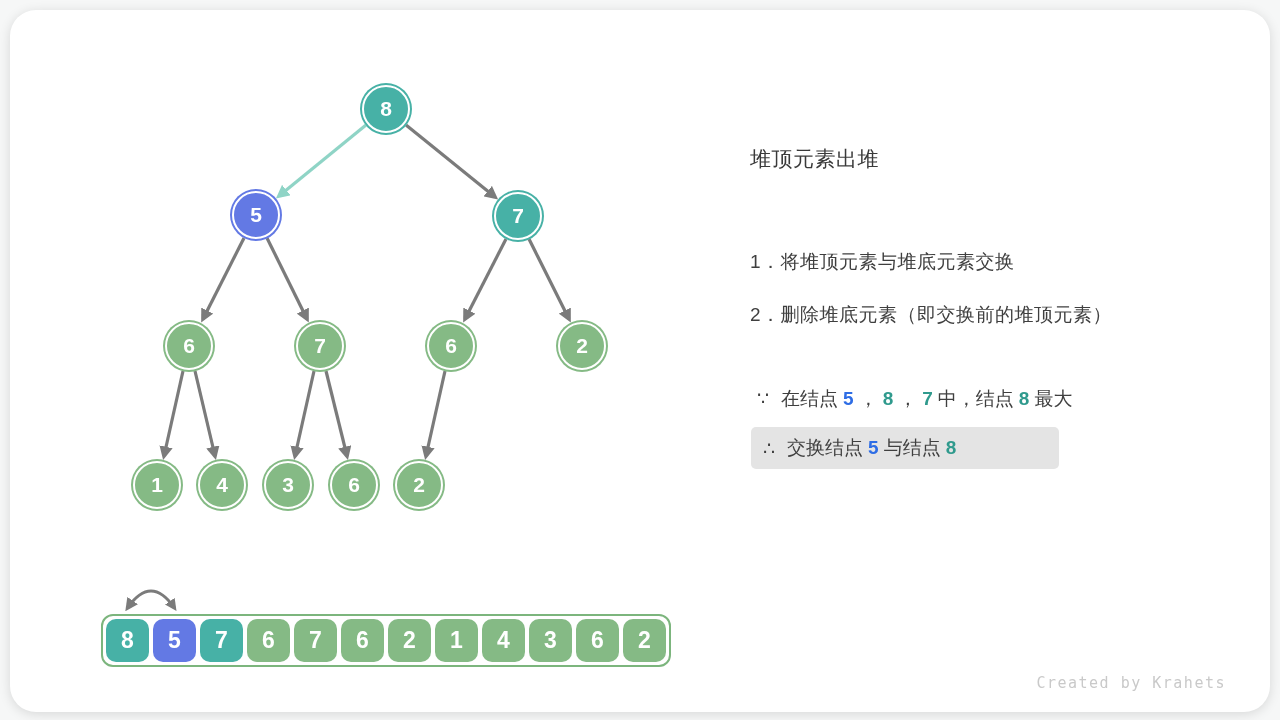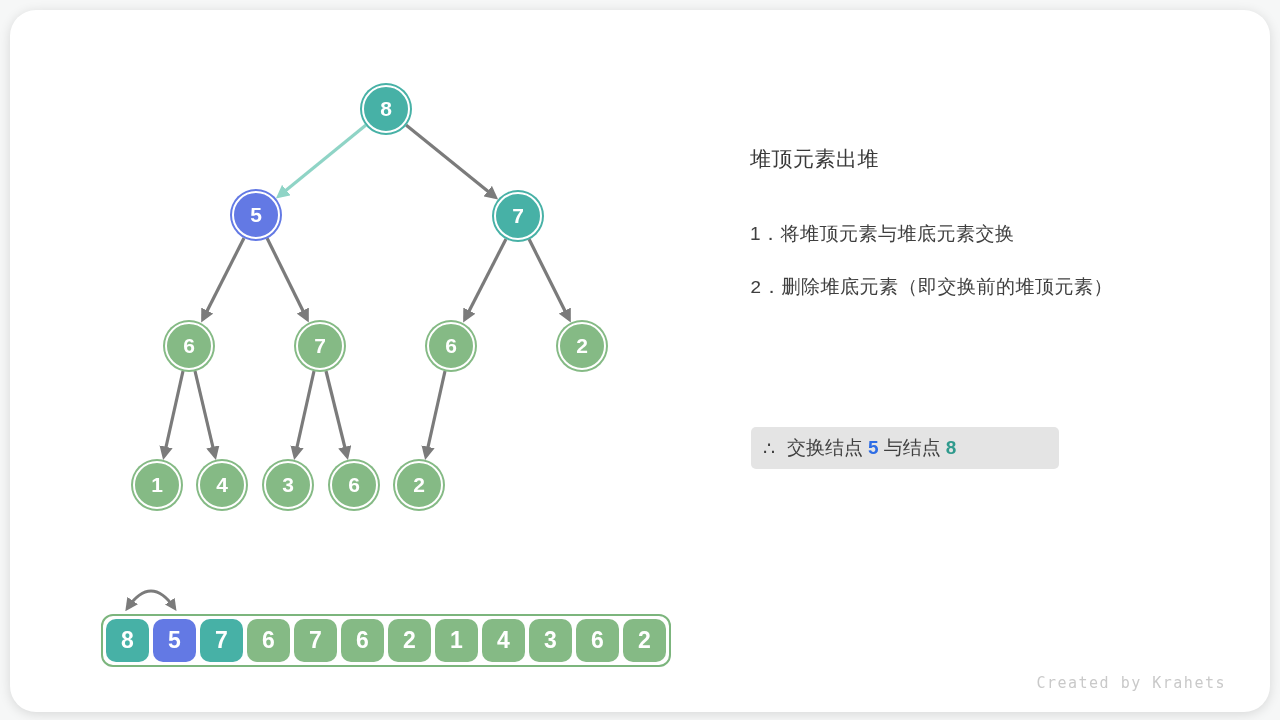--- a/index.html
+++ b/index.html
@@ -53,24 +53,24 @@
   }
   
   .panel-title {
     position: absolute; left: 740px; top: 135px;
     font-size: 21px; font-weight: 400; color: #3a3a3a;
     letter-spacing: 0.5px; white-space: nowrap;
   }
   .step {
     position: absolute; left: 740px;
     font-size: 19px; color: #3f3f3f;
-    letter-spacing: 0.5px; white-space: nowrap;
+    letter-spacing: 0.5px; white-space: nowrap; margin-top: 28px;
   }
   .step-1 { top: 211px; }
-  .step-2 { top: 264px; font-family: Liberation Mono, monospace; }
+  .step-2 { top: 264px; }
   .step-3 { top: 317px; }
   .reason {
     position: absolute; left: 747px; top: 376px;
     font-size: 19px; color: #3f3f3f; white-space: nowrap;
   }
   .conclusion {
     position: absolute; left: 741px; top: 417px;
     width: 308px; height: 42px;
     background: #e4e4e4;
     border-radius: 5px;
@@ -133,20 +133,23 @@
   <div class="node" style="left: 123px; top: 451px; background: rgb(133, 186, 133); box-shadow: rgb(133, 186, 133) 0px 0px 0px 2px;">1</div>
   <div class="node" style="left: 188px; top: 451px; background: rgb(133, 186, 133); box-shadow: rgb(133, 186, 133) 0px 0px 0px 2px;">4</div>
   <div class="node" style="left: 254px; top: 451px; background: rgb(133, 186, 133); box-shadow: rgb(133, 186, 133) 0px 0px 0px 2px;">3</div>
   <div class="node" style="left: 320px; top: 451px; background: rgb(133, 186, 133); box-shadow: rgb(133, 186, 133) 0px 0px 0px 2px;">6</div>
   <div class="node" style="left: 385px; top: 451px; background: rgb(133, 186, 133); box-shadow: rgb(133, 186, 133) 0px 0px 0px 2px;">2</div>
 
   <div class="panel-title">堆顶元素出堆</div>
   <div class="step step-1">1．将堆顶元素与堆底元素交换</div>
   <div class="step step-2">2．删除堆底元素（即交换前的堆顶元素）</div>
 
+  <div class="reason">
+    <span class="sym">∵</span><span>在结点</span><span class="num num-blue">5</span><span>，</span><span class="num num-teal">8</span><span>，</span><span class="num num-teal">7</span><span>中，结点</span><span class="num num-teal">8</span><span>最大</span>
+  </div>
 
   <div class="conclusion">
     <span class="sym">∴</span>
       <span>交换结点</span>
       <span class="num num-blue">5</span>
       <span>与结点</span>
       <span class="num num-teal">8</span>
   </div>
 
   <div class="array-box">

